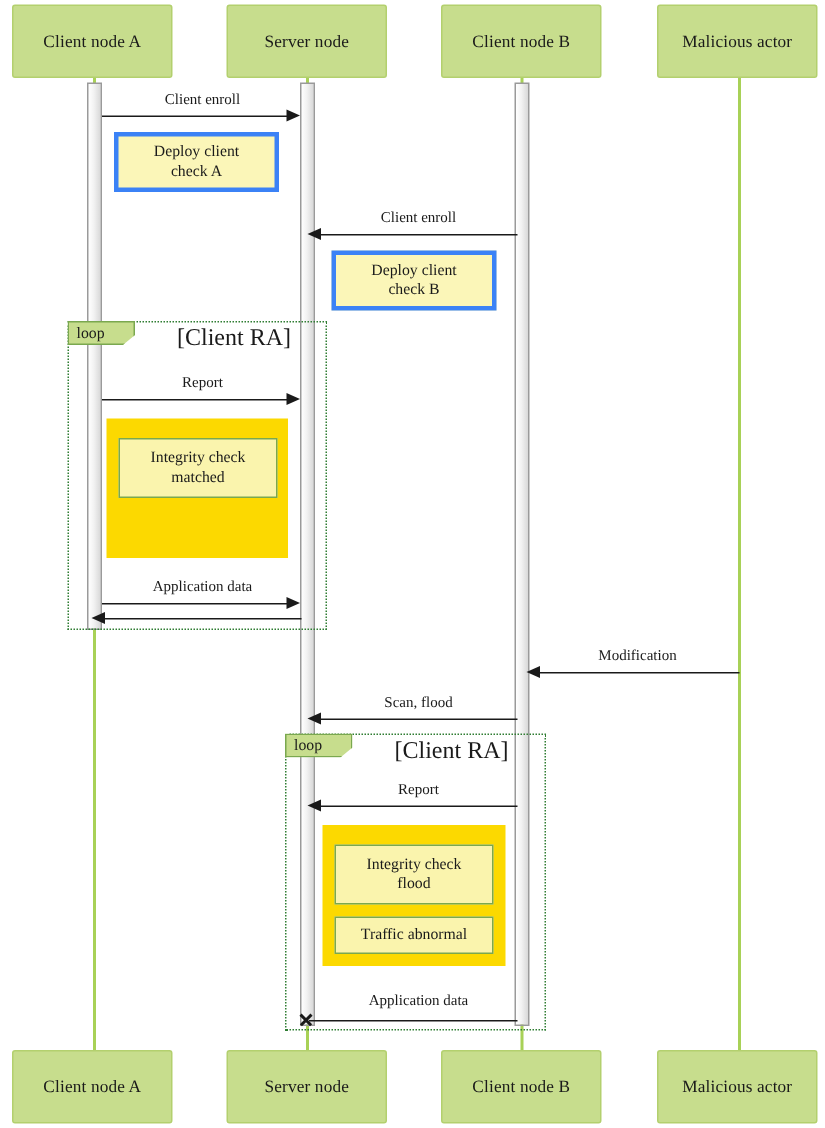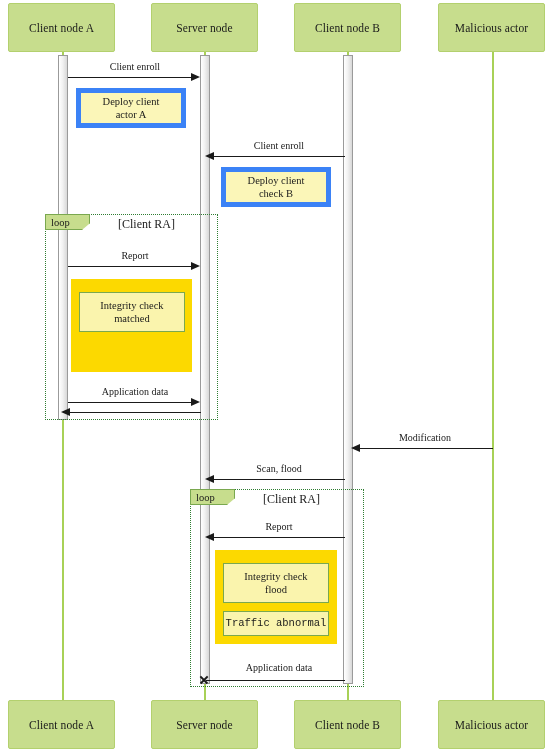--- a/index.html
+++ b/index.html
@@ -93,21 +93,21 @@
     height: 1.6px;
     background: #1a1a1a;
   }
   .x-mark::before { transform: rotate(45deg); }
   .x-mark::after  { transform: rotate(-45deg); }
 
   
   .note {
     position: absolute;
     background: #fbf6b8;
-    border: 5px solid #3b82f6;
+    border: 3px solid #3b82f6;
     box-sizing: border-box;
     display: flex;
     align-items: center;
     justify-content: center;
     text-align: center;
     font-size: 10.5px;
     line-height: 1.25;
     color: #1a1a1a;
   }
   .note.inner {
@@ -137,21 +137,21 @@
     box-sizing: border-box;
     display: flex;
     align-items: center;
     padding-left: 5px;
     font-size: 10.5px;
     color: #1a1a1a;
     clip-path: polygon(0 0, 100% 0, 100% 58%, 82% 100%, 0 100%);
   }
   .fragment-guard {
     position: absolute;
-    font-size: 12px;
+    font-size: 16px;
     color: #1a1a1a;
     white-space: nowrap;
   }
 </style>
 </head>
 <body>
 
 <div id="diagram">
 
   <div class="lifeline" style="left:62px; top:52px; height:648px;"></div>
@@ -176,21 +176,21 @@
     <span>Malicious actor</span>
   </div>
 
   <div class="msg-label" style="left:68px; top:61px; width:134px;">Client enroll</div>
   <div class="msg-line" style="left:68px; top:77px; width:125px;"></div>
   <div class="arrowhead right" style="left:191px; top:73px;"></div>
 
   <div class="note" style="left:76px; top:88px; width:110px; height:40px;">
     <span>
       <span>Deploy client</span><br>
-      <span>actor A</span>
+      <span>check A</span>
     </span>
   </div>
 
   <div class="msg-label" style="left:212px; top:140px; width:134px;">Client enroll</div>
   <div class="msg-line" style="left:212px; top:156px; width:133px;"></div>
   <div class="arrowhead left" style="left:205px; top:152px;"></div>
 
   <div class="note" style="left:221px; top:167px; width:110px; height:40px;">
     <span>
       <span>Deploy client</span><br>
@@ -245,21 +245,21 @@
 
   <div class="highlight-group" style="left:215px; top:550px; width:122px; height:94px;"></div>
 
   <div class="note inner" style="left:223px; top:563px; width:106px; height:40px;">
     <span>
       <span>Integrity check</span><br>
       <span>flood</span>
     </span>
   </div>
 
-  <div class="note inner" style="left:223px; top:611px; width:106px; height:25px;font-family:Liberation Mono, monospace;">
+  <div class="note inner" style="left:223px; top:611px; width:106px; height:25px;">
     <span>Traffic abnormal</span>
   </div>
 
   <div class="msg-label" style="left:212px; top:662px; width:134px;">Application data</div>
   <div class="msg-line" style="left:206px; top:680px; width:139px;"></div>
   <div class="x-mark" style="left:199px; top:675px;"></div>
 
   <div class="participant" style="left:8px; top:700px; width:107px; height:49px;">
     <span>Client node A</span>
   </div>

